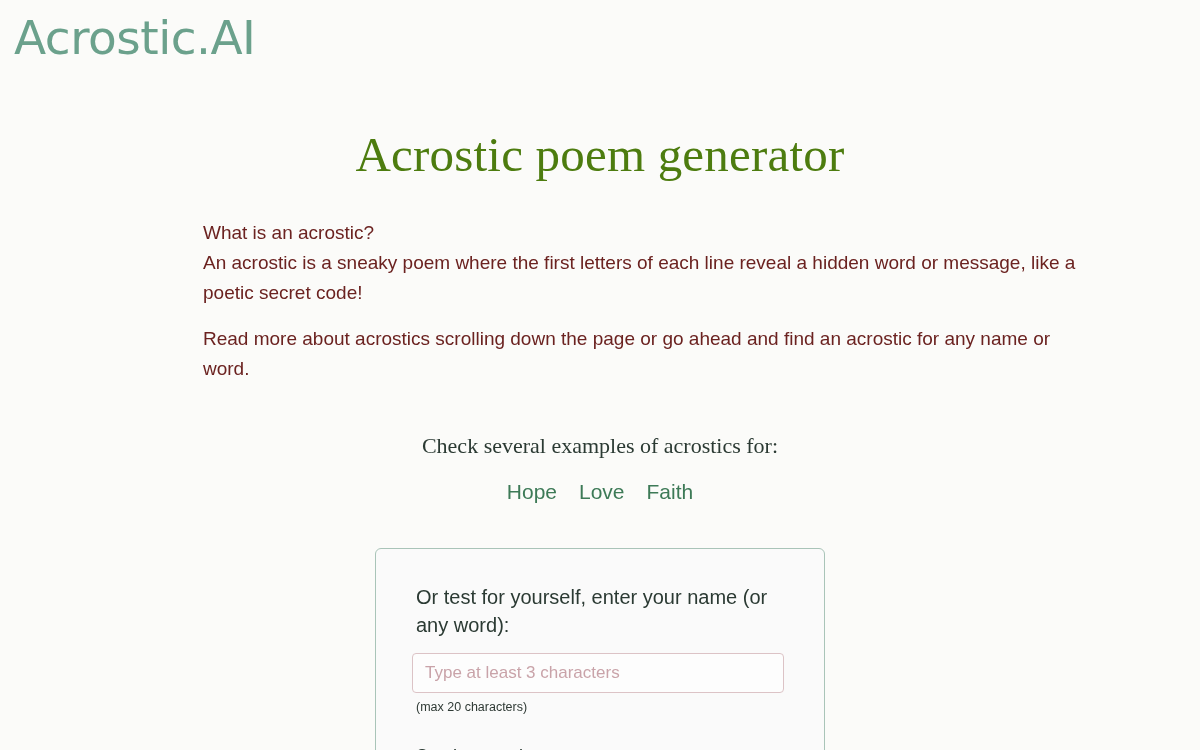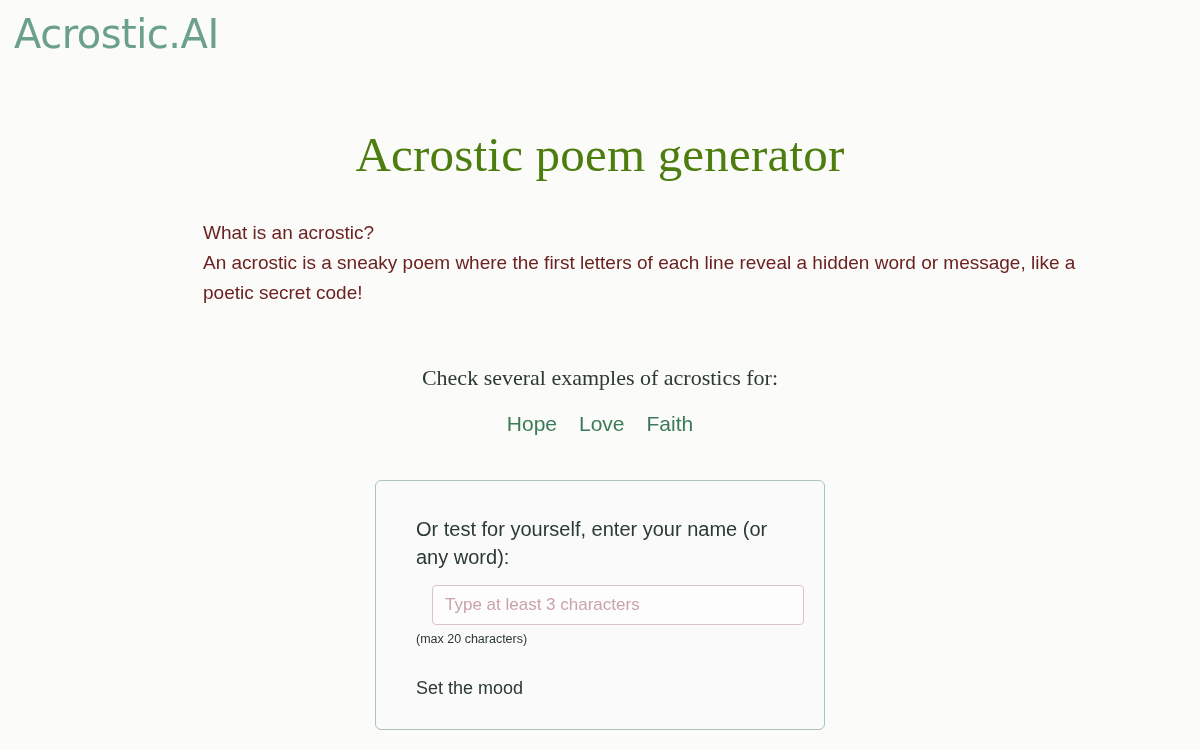--- a/index.html
+++ b/index.html
@@ -18,21 +18,21 @@
   }
 
   
   .site-header {
     padding: 14px 0 0 14px;
     height: 86px;
   }
   .brand {
     display: inline-block;
     font-family: "DejaVu Sans", "Liberation Sans", sans-serif;
-    font-size: 40px;
+    font-size: 47px;
     font-weight: 400;
     letter-spacing: -0.5px;
     color: #6ba18c;
     line-height: 1;
     cursor: pointer;
     user-select: none;
   }
 
   
   .page-title {
@@ -108,21 +108,21 @@
     font-size: 20px;
     color: #2b3a33;
     line-height: 1.4;
     margin: 0 0 14px 8px;
   }
   .text-input {
     display: block;
     width: 372px;
     height: 40px;
     padding: 6px 12px;
-    margin-left: 24px;
+    margin-left: 4px;
     font-family: "Liberation Sans", "DejaVu Sans", sans-serif;
     font-size: 17px;
     color: #6b2220;
     background: #fdfdfd;
     border: 1px solid #dcc3c6;
     border-radius: 4px;
     outline: none;
   }
   .text-input::placeholder {
     color: #c9a3a9;
@@ -149,20 +149,21 @@
   <span class="brand">Acrostic.AI</span>
 </header>
 
 <h1 class="page-title">Acrostic poem generator</h1>
 
 <section class="intro">
   <div class="lead-block">
     <p>What is an acrostic?</p>
     <p>An acrostic is a sneaky poem where the first letters of each line reveal a hidden word or message, like a poetic secret code!</p>
   </div>
+  <p class="spaced">Read more about acrostics scrolling down the page or go ahead and find an acrostic for any name or word.</p>
 </section>
 
 <section class="examples">
   <h2 class="examples-heading">Check several examples of acrostics for:</h2>
   <nav class="examples-links">
     <a class="example-link">Hope</a>
     <a class="example-link">Love</a>
     <a class="example-link">Faith</a>
   </nav>
 </section>

